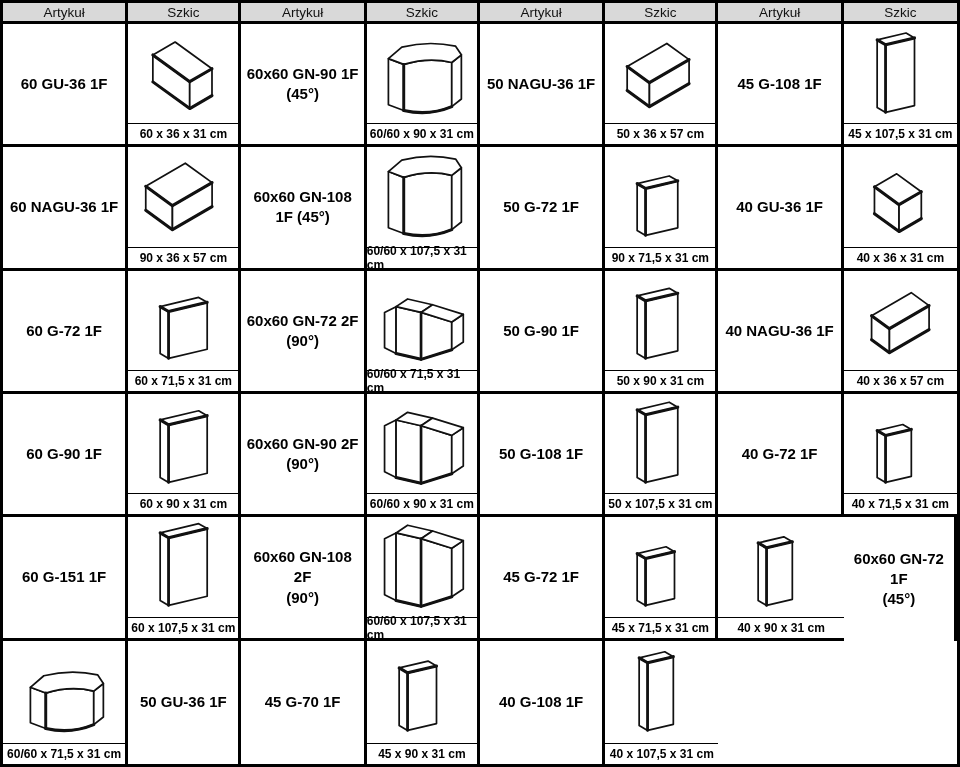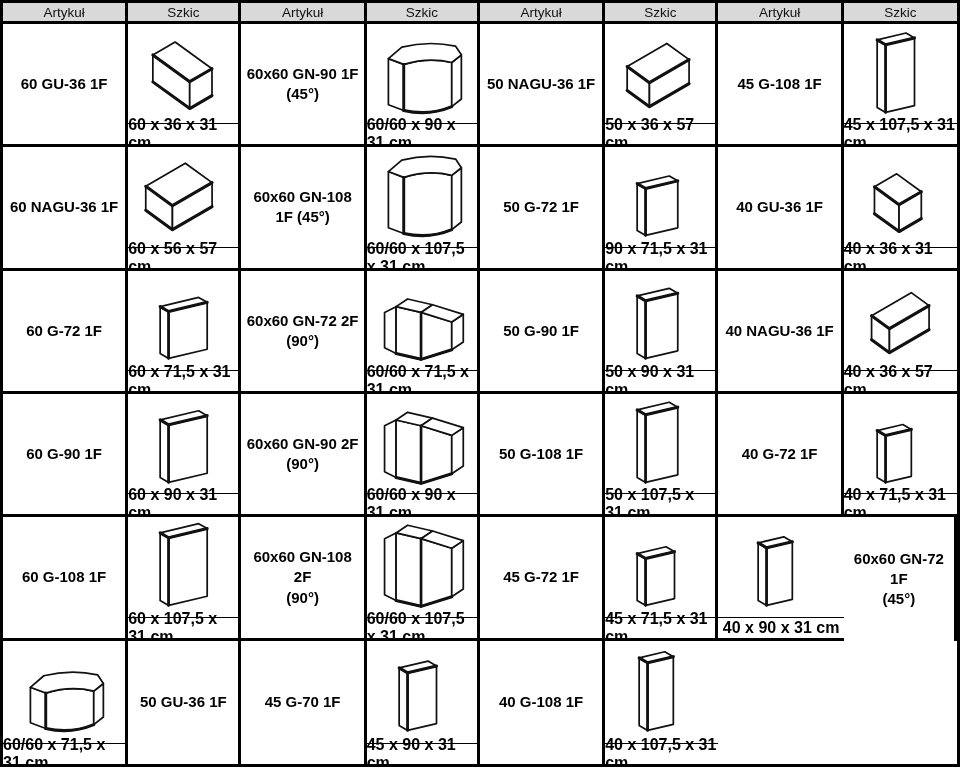--- a/index.html
+++ b/index.html
@@ -28,21 +28,21 @@
   .acell{
     display:flex;align-items:center;justify-content:center;
     text-align:center;font-weight:bold;font-size:15px;line-height:1.35;
     white-space:pre-line;color:#000;padding:0 3px;
   }
   .scell{display:flex;flex-direction:column;}
   .draw{flex:1;display:flex;align-items:center;justify-content:center;overflow:hidden;}
   .dims{
     height:20px;flex:0 0 20px;border-top:1.5px solid #000;
     display:flex;align-items:center;justify-content:center;
-    font-size:16px;font-weight:600;color:#000;letter-spacing:0;
+    font-size:12px;font-weight:600;color:#000;letter-spacing:0;
   }
   svg{display:block;}
 </style>
 </head>
 <body>
 
 <div class="catalog">
   <div class="cell hcell">Artykuł</div>
   <div class="cell hcell">Szkic</div>
   <div class="cell hcell">Artykuł</div>
@@ -109,21 +109,21 @@
     <div class="cell scell">
       <div class="draw">
         <svg viewBox="0 0 110 100" width="110" height="96">
           <polygon points="16.2,63.8 44.0,84.0 44.0,59.0 16.2,38.8" fill="#fff" stroke="#111111" stroke-width="1.8" stroke-linejoin="round"></polygon>
           <polygon points="44.0,84.0 85.3,60.0 85.3,35.0 44.0,59.0" fill="#fff" stroke="#111111" stroke-width="1.8" stroke-linejoin="round"></polygon>
           <polygon points="44.0,59.0 16.2,38.8 57.4,14.8 85.3,35.0" fill="#fff" stroke="#111111" stroke-width="1.8" stroke-linejoin="round"></polygon>
           <polyline points="16.2,38.8 44.0,59.0 85.3,35.0" fill="none" stroke="#111111" stroke-width="3.2" stroke-linecap="round" stroke-linejoin="round"></polyline>
           <polyline points="16.2,63.8 44.0,84.0 85.3,60.0" fill="none" stroke="#111111" stroke-width="3.2" stroke-linecap="round" stroke-linejoin="round"></polyline>
         </svg>
       </div>
-      <div class="dims">60 x 56 x 57 cm</div>
+      <div class="dims">90 x 36 x 57 cm</div>
     </div>
     <div class="cell acell">60x60 GN-108
 1F (45°)</div>
     <div class="cell scell">
       <div class="draw">
         <svg viewBox="0 0 110 100" width="110" height="96">
           <polygon points="20.0,23.5 36.0,29.5 36.0,88.0 20.0,82.0" fill="#fff" stroke="#111111" stroke-width="1.8" stroke-linejoin="round"></polygon>
           <path d="M36,29.5 Q62,21.5 86,27.5 L86,84 Q62,94 36,88 Z" fill="#fff" stroke="#111111" stroke-width="1.8" stroke-linejoin="round"></path>
           <polygon points="86.0,27.5 96.0,19.5 96.0,76.0 86.0,84.0" fill="#fff" stroke="#111111" stroke-width="1.8" stroke-linejoin="round"></polygon>
           <path d="M20,23.5 L34,11.5 Q62,4.5 90,10.5 L96,19.5 L86,27.5 Q62,21.5 36,29.5 Z" fill="#fff" stroke="#111111" stroke-width="1.8" stroke-linejoin="round"></path>
@@ -264,21 +264,21 @@
         <svg viewBox="0 0 110 100" width="110" height="96">
           <polygon points="31.2,84.9 40.0,90.0 40.0,41.1 31.2,36.0" fill="#fff" stroke="#111111" stroke-width="1.8" stroke-linejoin="round"></polygon>
           <polygon points="40.0,90.0 66.8,83.7 66.8,34.8 40.0,41.1" fill="#fff" stroke="#111111" stroke-width="1.8" stroke-linejoin="round"></polygon>
           <polygon points="40.0,41.1 31.2,36.0 57.9,29.7 66.8,34.8" fill="#fff" stroke="#111111" stroke-width="1.8" stroke-linejoin="round"></polygon>
           <polyline points="31.2,36.0 40.0,41.1 66.8,34.8" fill="none" stroke="#111111" stroke-width="3.2" stroke-linecap="round" stroke-linejoin="round"></polyline>
           <polyline points="40.0,41.1 40.0,90.0" fill="none" stroke="#111111" stroke-width="2.8" stroke-linecap="round" stroke-linejoin="round"></polyline>
         </svg>
       </div>
       <div class="dims">40 x 71,5 x 31 cm</div>
     </div>
-    <div class="cell acell">60 G-108 1F</div>
+    <div class="cell acell">60 G-151 1F</div>
     <div class="cell scell">
       <div class="draw">
         <svg viewBox="0 0 110 100" width="110" height="96">
           <polygon points="31.2,84.9 40.0,90.0 40.0,19.5 31.2,14.4" fill="#fff" stroke="#111111" stroke-width="1.8" stroke-linejoin="round"></polygon>
           <polygon points="40.0,90.0 80.2,80.5 80.2,10.0 40.0,19.5" fill="#fff" stroke="#111111" stroke-width="1.8" stroke-linejoin="round"></polygon>
           <polygon points="40.0,19.5 31.2,14.4 71.3,4.9 80.2,10.0" fill="#fff" stroke="#111111" stroke-width="1.8" stroke-linejoin="round"></polygon>
           <polyline points="31.2,14.4 40.0,19.5 80.2,10.0" fill="none" stroke="#111111" stroke-width="3.2" stroke-linecap="round" stroke-linejoin="round"></polyline>
           <polyline points="40.0,19.5 40.0,90.0" fill="none" stroke="#111111" stroke-width="2.8" stroke-linecap="round" stroke-linejoin="round"></polyline>
         </svg>
       </div>

